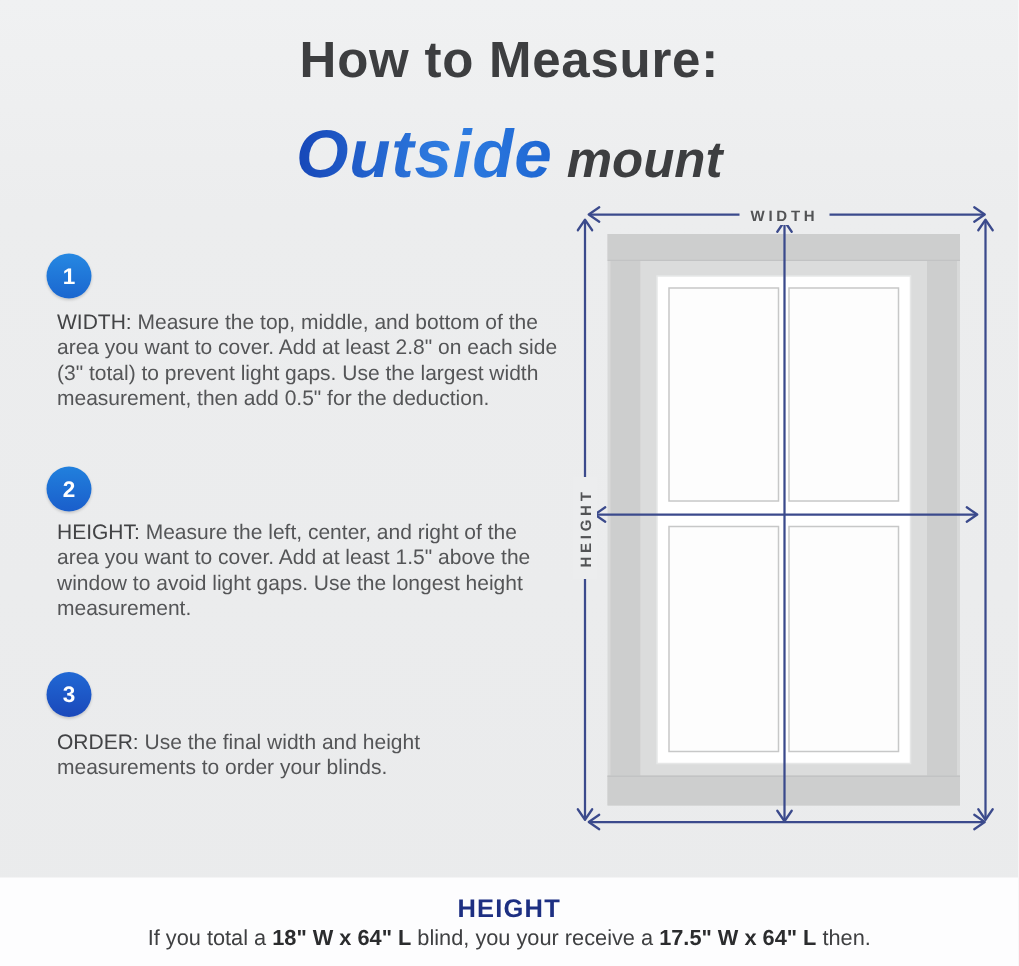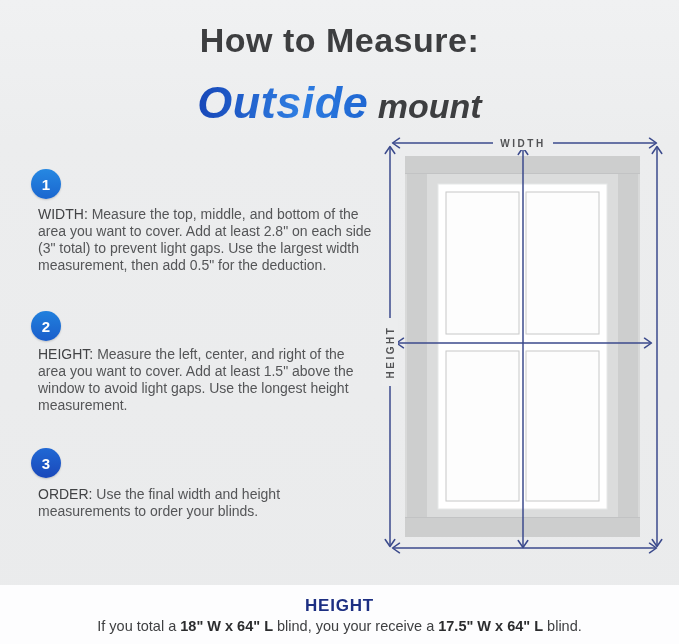--- a/index.html
+++ b/index.html
@@ -116,16 +116,16 @@
 
     <rect x="493" y="135" width="60" height="15" fill="#ecedee"></rect>
     <text x="523" y="147" text-anchor="middle" font-size="10" font-weight="700" letter-spacing="2.5" fill="#525355" font-family="Liberation Sans, sans-serif">WIDTH</text>
 
     <rect x="382" y="318" width="16" height="68" fill="#ecedee"></rect>
     <text x="0" y="0" text-anchor="middle" font-size="10" font-weight="700" letter-spacing="2.5" fill="#525355" font-family="Liberation Sans, sans-serif" transform="translate(394,352) rotate(-90)">HEIGHT</text>
   </svg>
 
   <div class="footer">
     <p class="example-heading">HEIGHT</p>
-    <p class="example-line"><span>If you total a </span><b>18" W x 64" L</b><span> blind, you your receive a </span><b>17.5" W x 64" L</b><span> blind.</span></p>
+    <p class="example-line"><span>If you total a </span><b>18" W x 64" L</b><span> blind, you your receive a </span><b>17.5" W x 64" L</b><span> then.</span></p>
   </div>
 
 </div>
 
 </body></html>

